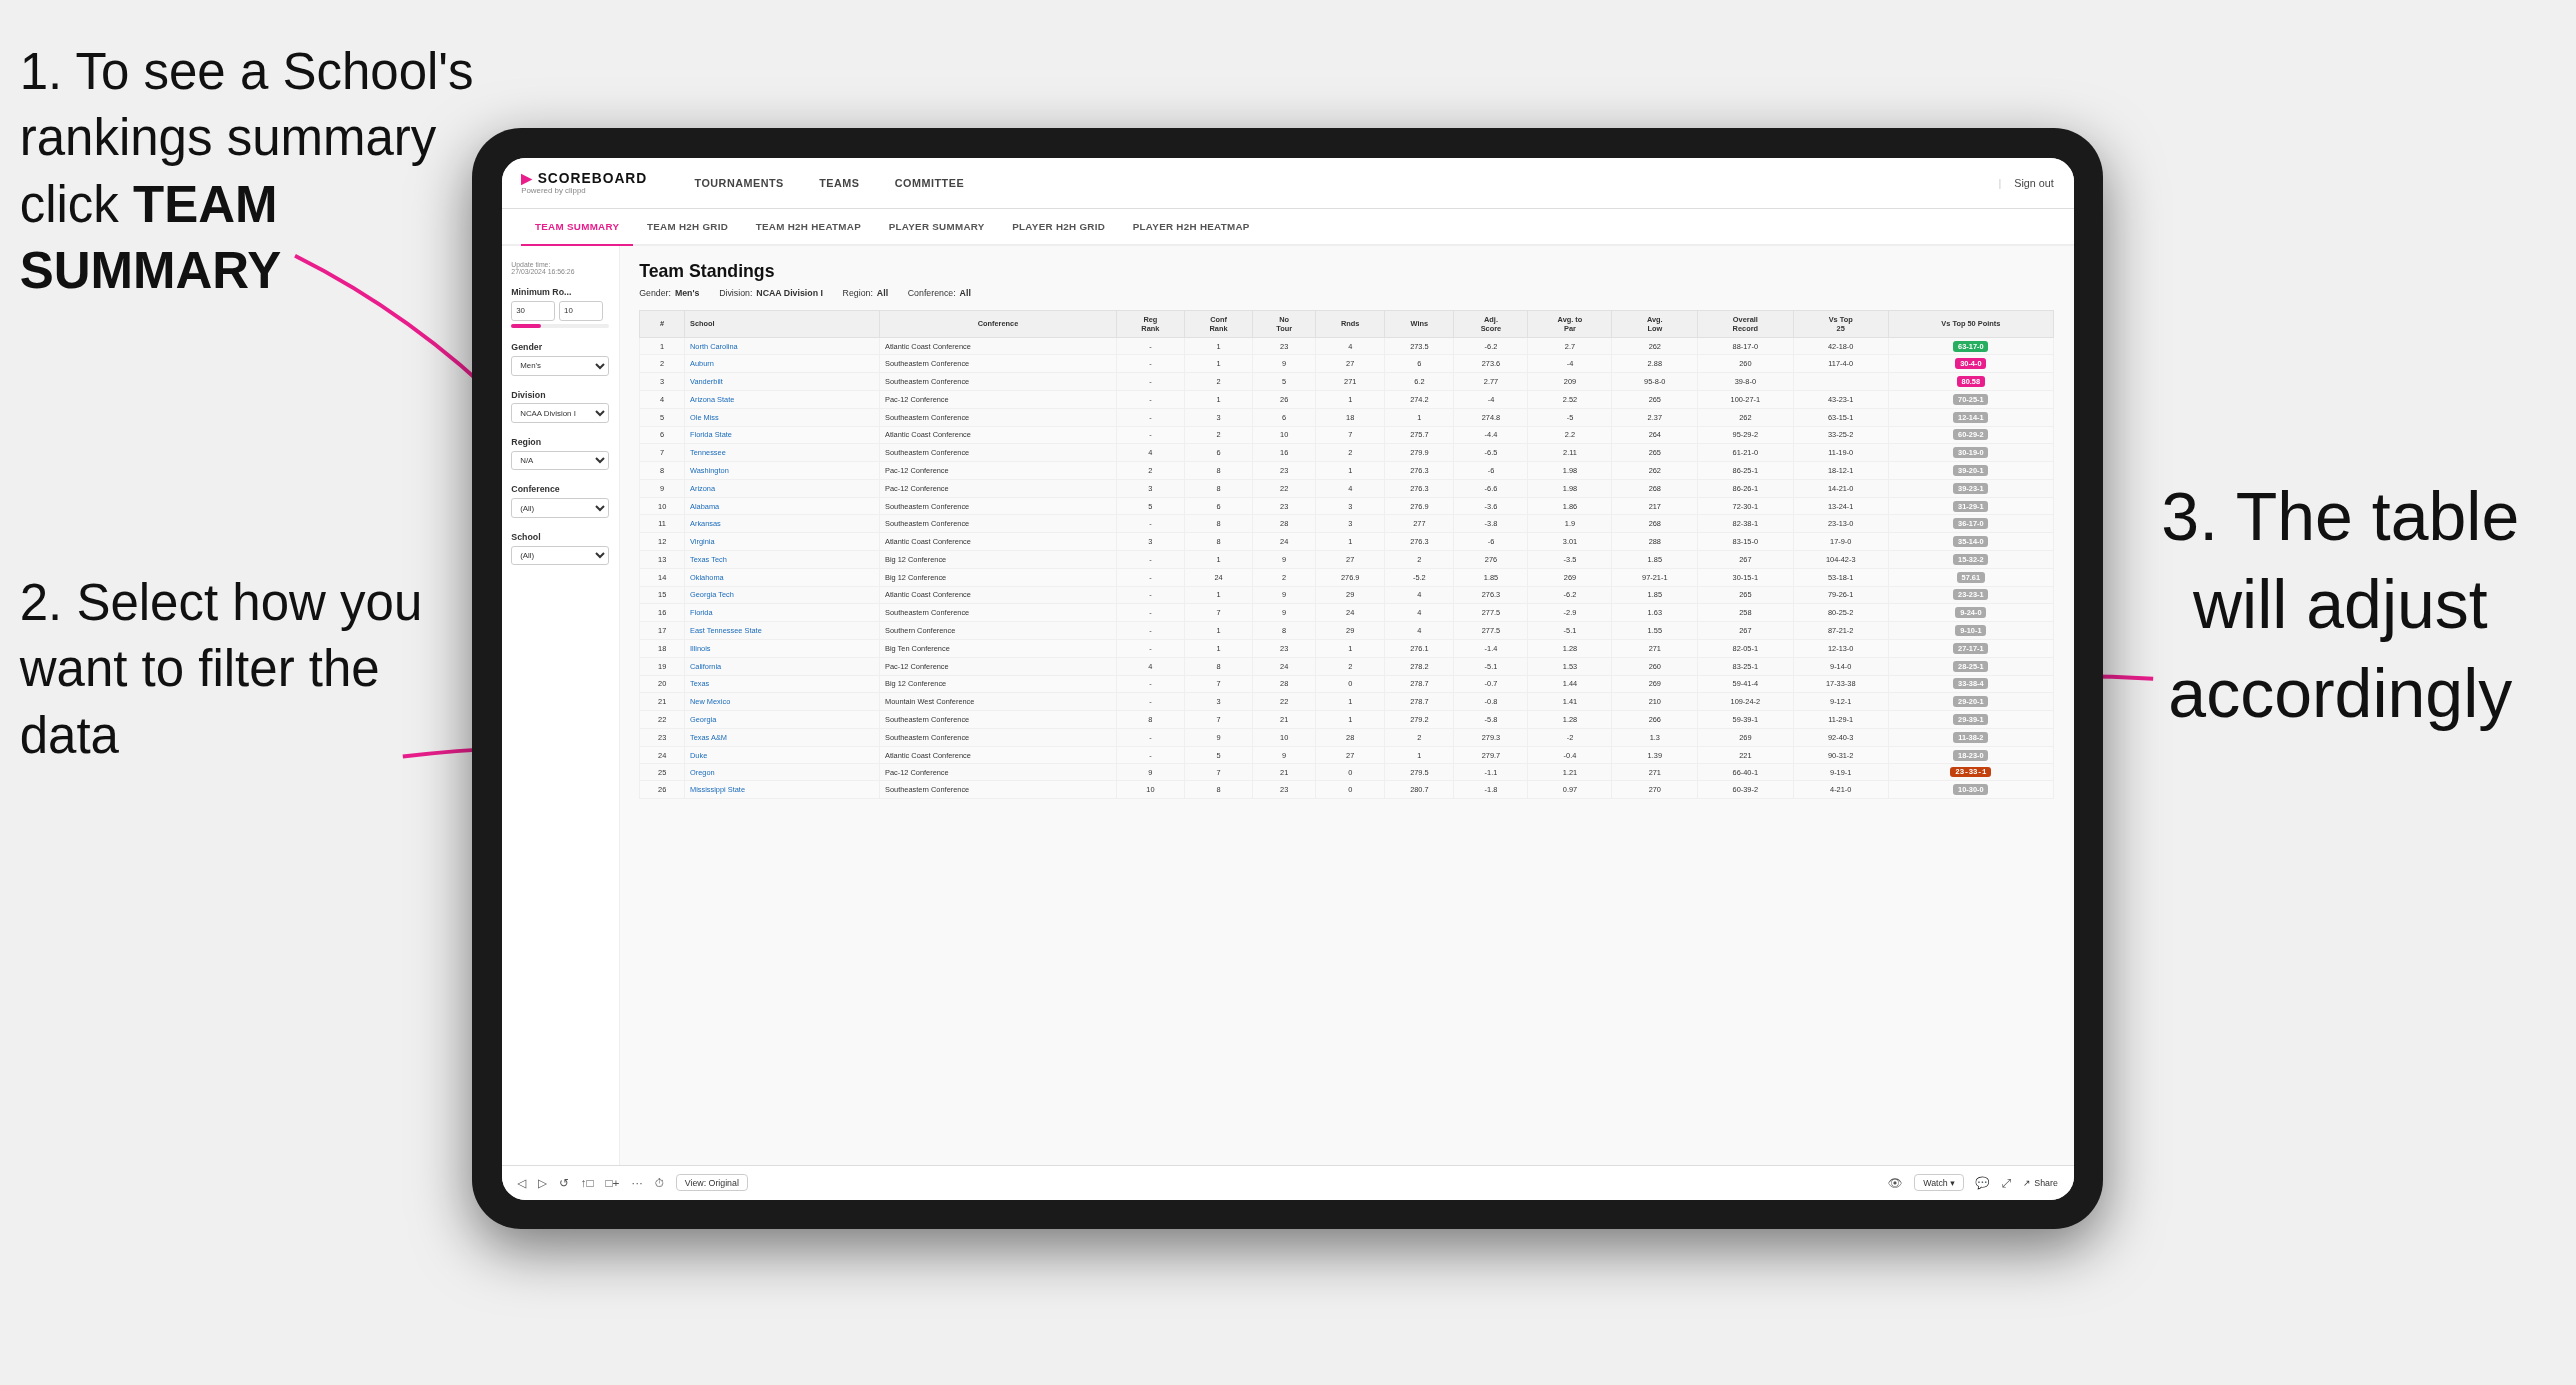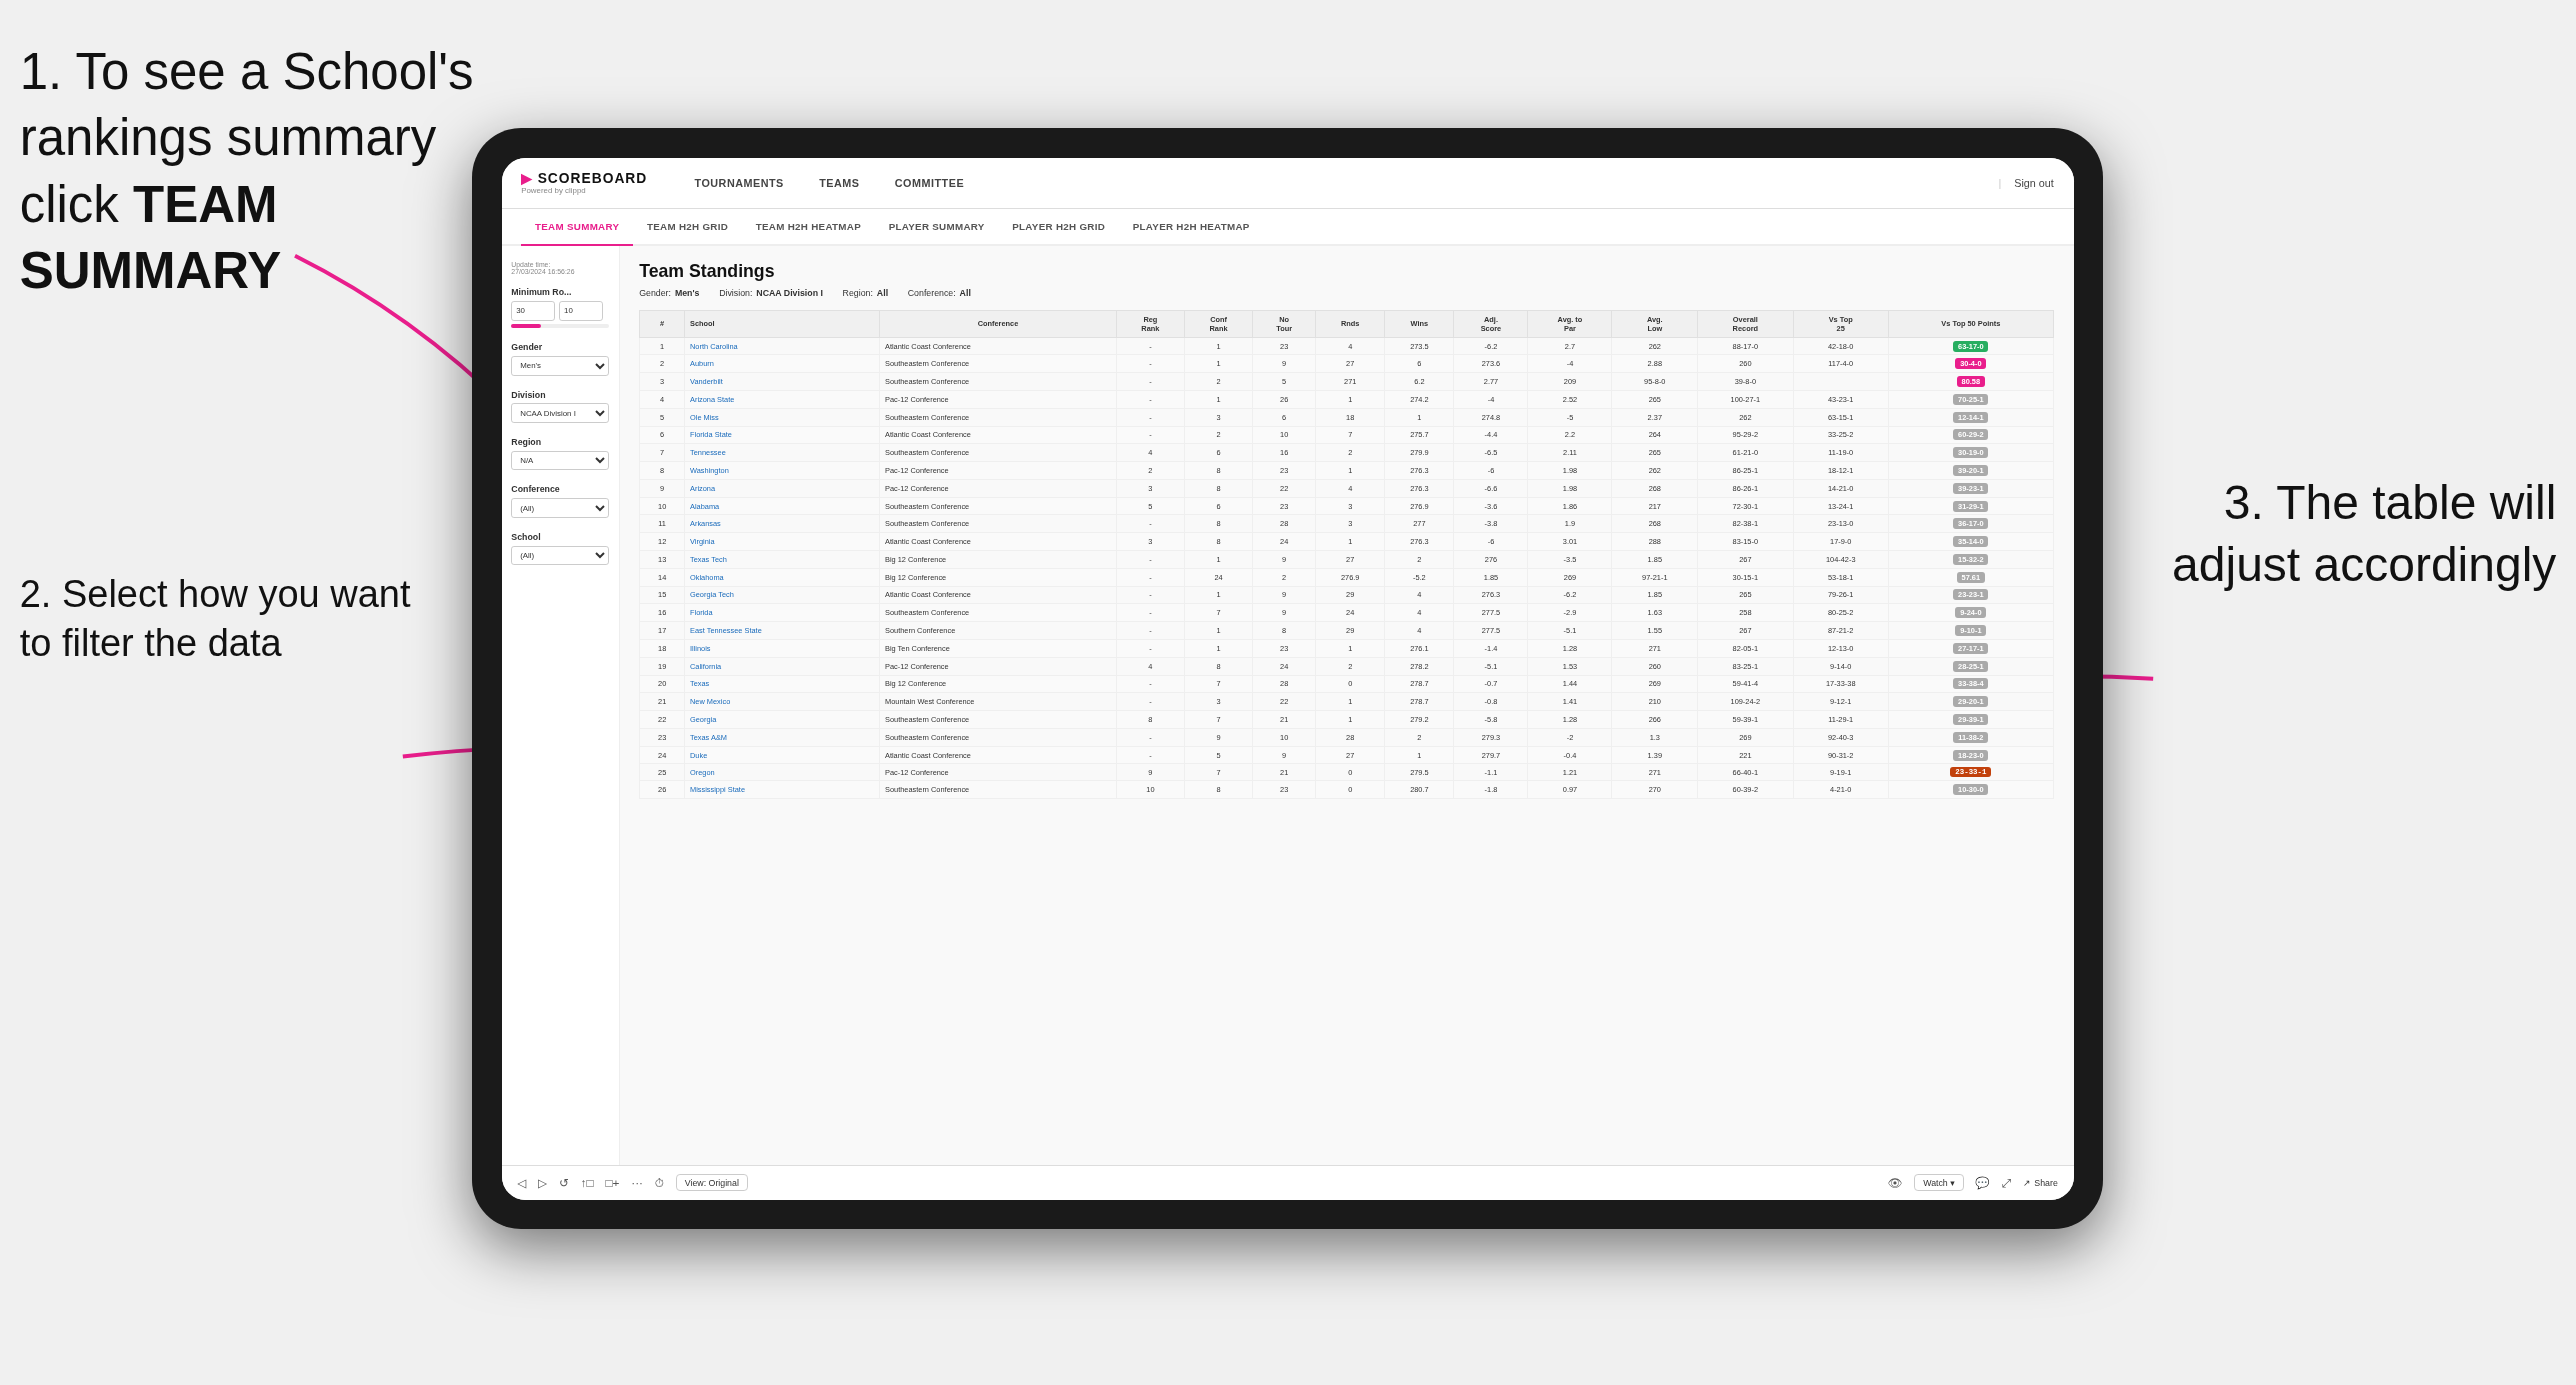--- a/index.html
+++ b/index.html
@@ -21,36 +21,36 @@
       line-height: 1.3;
       color: #111;
       max-width: 491px;
     }
     .instruction-1 strong { font-weight: 900; }
 
     .instruction-2 {
       position: absolute;
       top: 570px;
       left: 19.7px;
-      font-size: 38px;
+      font-size: 51px;
       line-height: 1.3;
       color: #111;
       max-width: 432px;
     }
 
     
     .instruction-3 {
       position: absolute;
       top: 472px;
       right: 19.7px;
-      font-size: 48px;
+      font-size: 68px;
       line-height: 1.3;
       color: #111;
       max-width: 432px;
-      text-align: right;
+      text-align: center;
     }
 
     
     .tablet {
       position: absolute;
       top: 128px;
       left: 472px;
       width: 1631px;
       height: 1101px;
       background: #1a1a1a;

